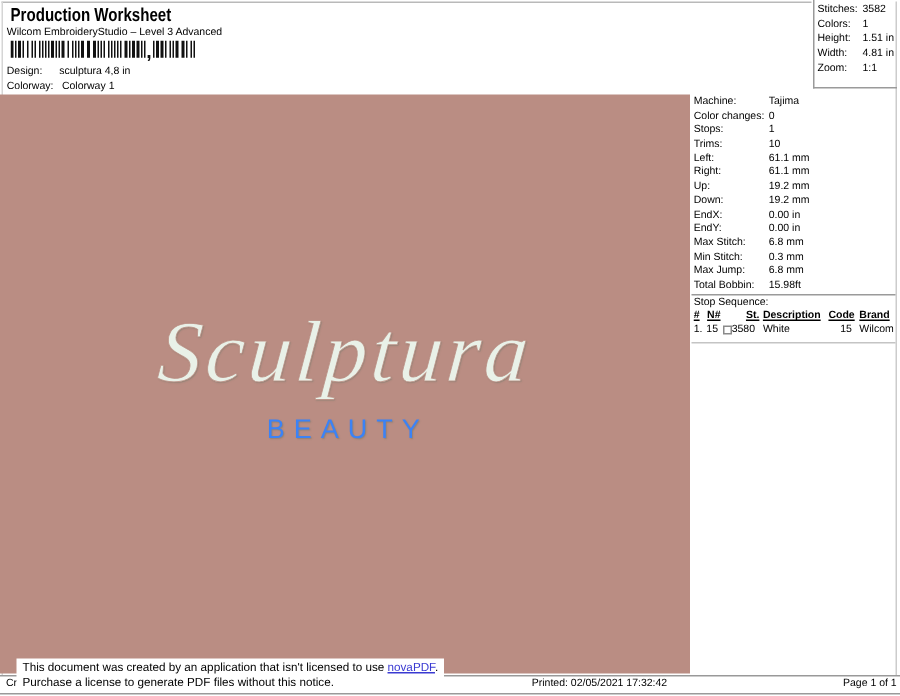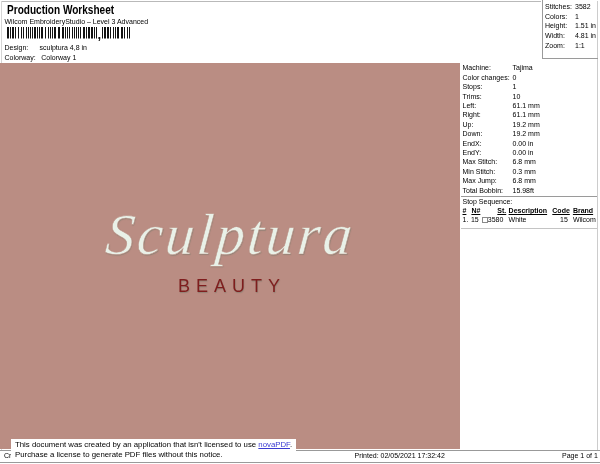--- a/index.html
+++ b/index.html
@@ -85,21 +85,21 @@
   <div style="position:relative;">Width:<span class="val" style="left:30px;">4.81 in</span></div>
   <div style="position:relative;">Zoom:<span class="val" style="left:30px;">1:1</span></div>
 </div>
 
 <div class="abs" style="left:0;top:63px;width:459.5px;height:386px;background:#ba8d83;"></div>
 <div class="abs" id="script" style="left:0;top:205.5px;width:457px;text-align:center;
      font-family:'Liberation Serif',serif;font-style:italic;font-size:58px;line-height:1;
      color:#e9f1e8;letter-spacing:2.6px;text-shadow:0.7px 0.9px 1px rgba(95,115,100,0.45);
      transform:skewX(-5deg);transform-origin:50% 86%;-webkit-text-stroke:0.6px rgba(186,141,131,0.85);">Sculptura</div>
 <div class="abs" id="beauty" style="left:177.9px;top:276.6px;
-     font-size:18px;line-height:1;color:#7f1d1d;letter-spacing:6.0px;
+     font-size:18px;line-height:1;color:#3b82f6;letter-spacing:6.0px;
      text-shadow:0.6px 0.8px 1px rgba(95,115,100,0.45);">BEAUTY</div>
 
 <div class="abs t7" style="left:462.5px;top:63.3px;width:137px;">
   <div style="position:relative;">Machine:<span class="val" style="left:50px;">Tajima</span></div>
   <div style="position:relative;">Color changes:<span class="val" style="left:50px;">0</span></div>
   <div style="position:relative;">Stops:<span class="val" style="left:50px;">1</span></div>
   <div style="position:relative;">Trims:<span class="val" style="left:50px;">10</span></div>
   <div style="position:relative;">Left:<span class="val" style="left:50px;">61.1 mm</span></div>
   <div style="position:relative;">Right:<span class="val" style="left:50px;">61.1 mm</span></div>
   <div style="position:relative;">Up:<span class="val" style="left:50px;">19.2 mm</span></div>

